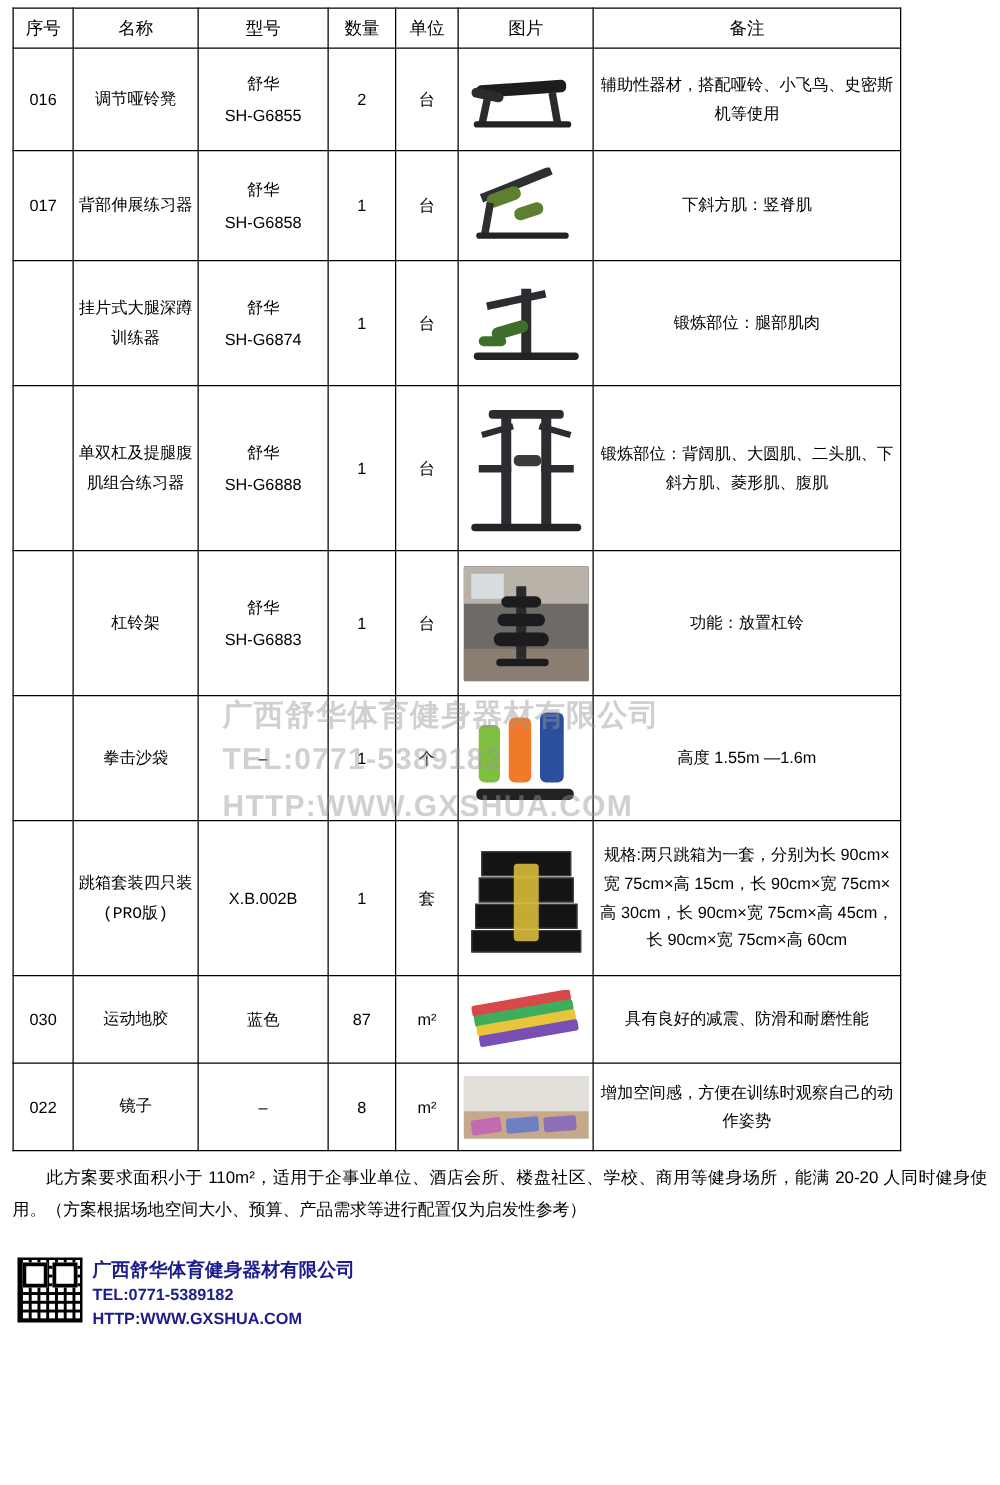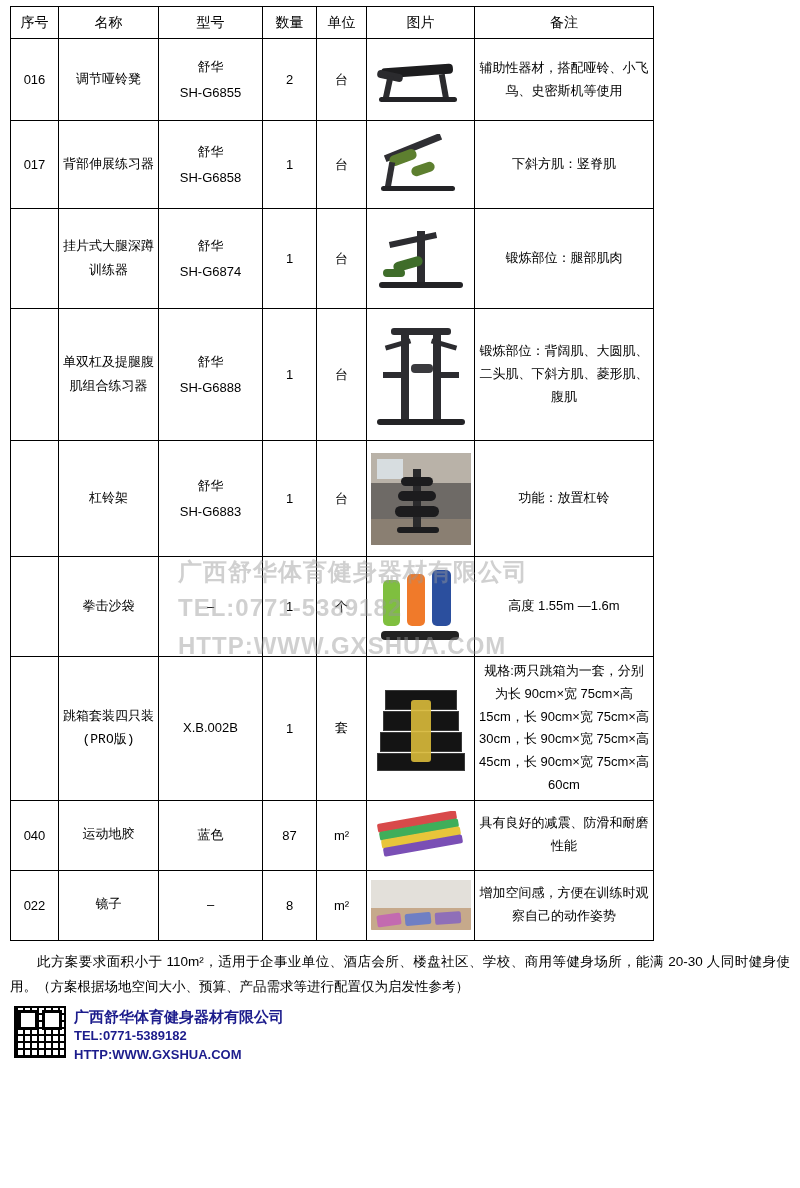--- a/index.html
+++ b/index.html
@@ -20,21 +20,21 @@
     position: relative;
   }
   .doc-title {
     text-align: center;
     font-size: 21px;
     font-weight: bold;
     letter-spacing: 2px;
     padding: 6px 0 10px 0;
   }
   table.main {
-    width: 644px;
+    width: 711px;
     border-collapse: collapse;
     table-layout: fixed;
     border: 1.5px solid #000;
   }
   table.main td, table.main th {
     border: 1px solid #000;
     text-align: center;
     vertical-align: middle;
     font-size: 13px;
     font-weight: normal;
@@ -361,21 +361,21 @@
               <span class="bx b2"></span>
               <span class="bx b3"></span>
               <span class="bx b4"></span>
               <span class="logo"></span>
           </div>
         </td>
         <td class="note">规格:两只跳箱为一套，分别为长 90cm×宽 75cm×高 15cm，长 90cm×宽 75cm×高 30cm，长 90cm×宽 75cm×高 45cm，长 90cm×宽 75cm×高 60cm</td>
       </tr>
 
       <tr style="height:70px">
-        <td>040</td>
+        <td>030</td>
         <td class="name">运动地胶</td>
         <td class="model">蓝色</td>
         <td>87</td>
         <td>m²</td>
         <td class="imgcell">
           <div class="ph ph-floor">
             <span class="s s1"></span>
               <span class="s s2"></span>
               <span class="s s3"></span>
               <span class="s s4"></span>
@@ -399,21 +399,21 @@
               <span class="m2"></span>
               <span class="m3"></span>
           </div>
         </td>
         <td class="note">增加空间感，方便在训练时观察自己的动作姿势</td>
       </tr>
 
     </tbody>
   </table>
 
-  <div class="footnote">此方案要求面积小于 110m²，适用于企事业单位、酒店会所、楼盘社区、学校、商用等健身场所，能满 20-30 人同时健身使用。（方案根据场地空间大小、预算、产品需求等进行配置仅为启发性参考）</div>
+  <div class="footnote">此方案要求面积小于 110m²，适用于企事业单位、酒店会所、楼盘社区、学校、商用等健身场所，能满 20-20 人同时健身使用。（方案根据场地空间大小、预算、产品需求等进行配置仅为启发性参考）</div>
 
   <div class="wm wm-1">广西舒华体育健身器材有限公司</div>
   <div class="wm wm-2">TEL:0771-5389182</div>
   <div class="wm wm-3">HTTP:WWW.GXSHUA.COM</div>
 
   <div class="stamp">
     <div class="qr"></div>
     <div class="stamp-text">
       <div class="l1">广西舒华体育健身器材有限公司</div>
       <div class="l2">TEL:0771-5389182</div>

